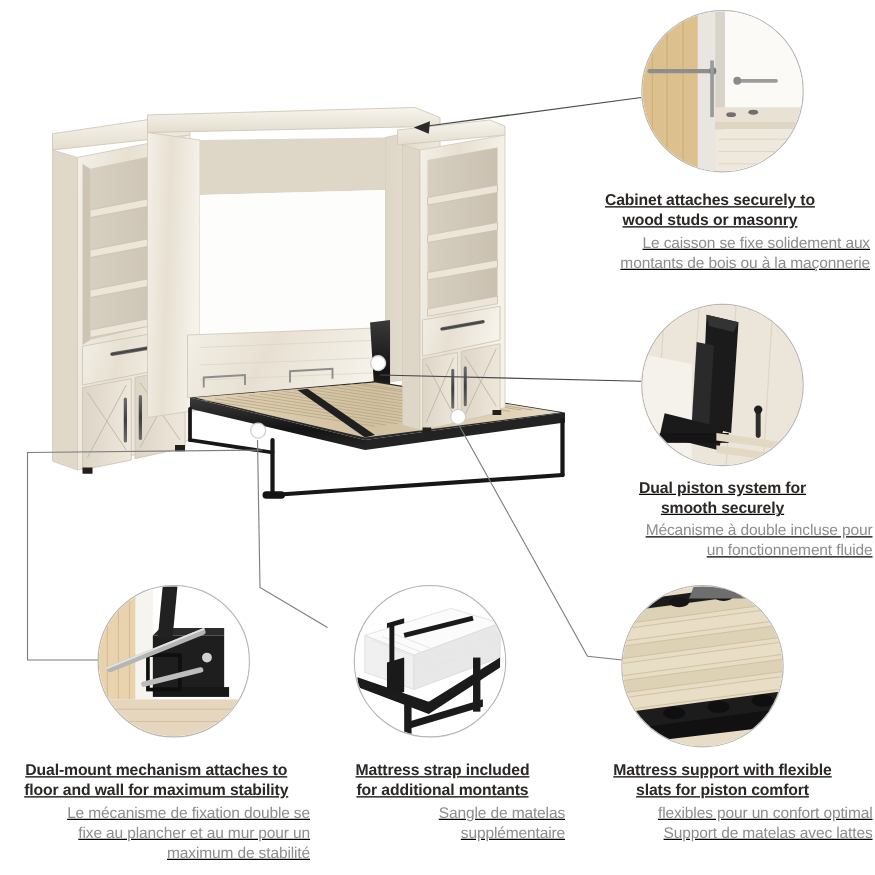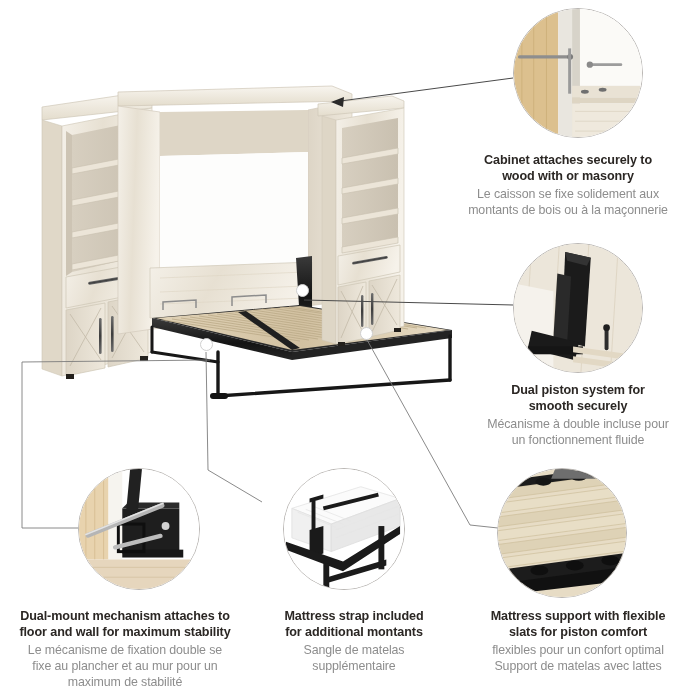--- a/index.html
+++ b/index.html
@@ -5,28 +5,28 @@
   * { margin:0; padding:0; box-sizing:border-box; }
   html,body { width:700px; height:700px; background:#ffffff; }
   body { font-family:"Liberation Sans", sans-serif; position:relative; overflow:hidden; }
 
   #stage { position:absolute; inset:0; width:700px; height:700px; }
 
   .layer { position:absolute; inset:0; width:700px; height:700px; }
   svg.layer { pointer-events:none; }
 
   
-  .caption { position:absolute; text-align:center; }
+  .caption { position:absolute; text-align:center;text-decoration:underline; }
   .cap-en {
     font-size:12.6px; font-weight:bold; color:#2b2724;
     line-height:1.30; letter-spacing:-0.1px;
   }
   .cap-fr {
     font-size:12.4px; font-weight:normal; color:#8d8d8d;
-    line-height:1.30; letter-spacing:-0.1px; margin-top:1px;
+    line-height:1.30; letter-spacing:-0.1px; margin-top:1px;text-align:right;
   }
 
   .cap-wall   { left:440px; top:152px; width:256px; }
   .cap-piston { left:458px; top:382px; width:240px; }
   .cap-mount  { left:2px;   top:608px; width:246px; }
   .cap-strap  { left:256px; top:608px; width:196px; }
   .cap-slats  { left:458px; top:608px; width:240px; }
 
   
   .circle {
@@ -432,21 +432,21 @@
       </g>
       <polygon points="-10,118 140,98 140,112 -10,130" fill="#111111"></polygon>
 
       <polygon points="58,0 110,0 104,10 54,10" fill="#6e6e6e"></polygon>
     </svg>
   </div>
 
   <div class="caption cap-wall">
     <div class="cap-en">
       <div>Cabinet attaches securely to</div>
-      <div>wood with or masonry</div>
+      <div>wood studs or masonry</div>
     </div>
     <div class="cap-fr">
       <div>Le caisson se fixe solidement aux</div>
       <div>montants de bois ou à la maçonnerie</div>
     </div>
   </div>
 
   <div class="caption cap-piston">
     <div class="cap-en">
       <div>Dual piston system for</div>

